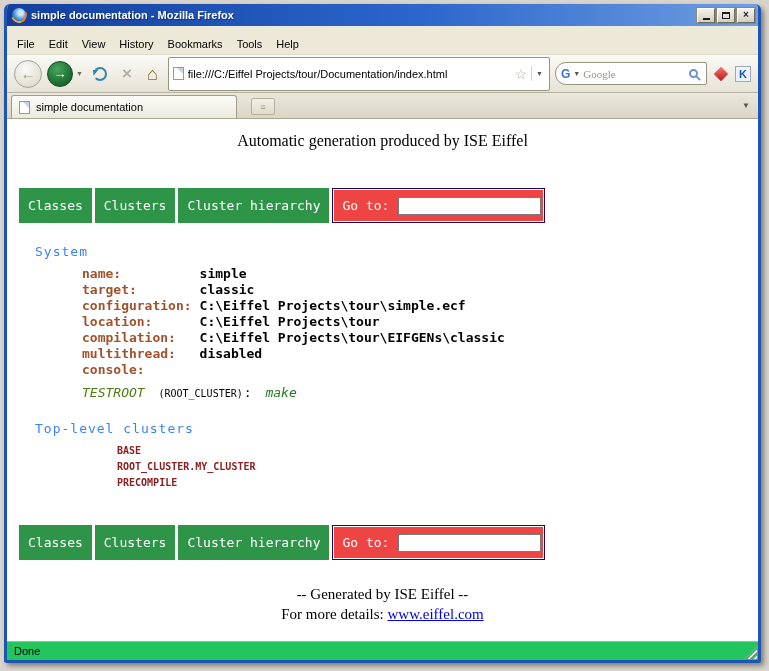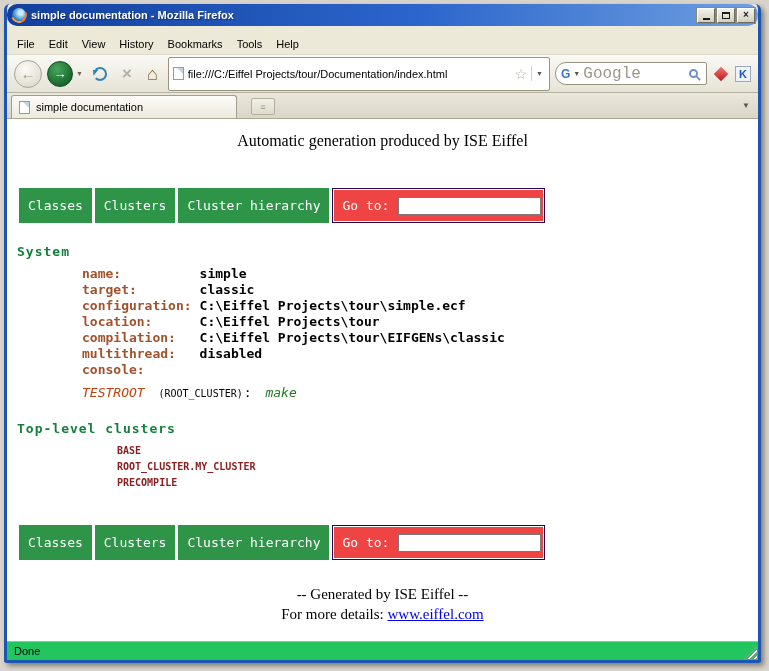--- a/index.html
+++ b/index.html
@@ -10,21 +10,21 @@
     position:absolute; left:4px; top:4px; width:757px; height:659px;
     border:3px solid #1c55b4; border-top:0; border-radius:6px 6px 3px 3px;
     background:#ECE9D8; box-shadow:3px 3px 5px rgba(0,0,0,.4);
     display:flex; flex-direction:column; overflow:hidden;
   }
 
   
   .titlebar{
     height:22px; flex:0 0 22px;
     background:linear-gradient(90deg,#123f9d 0%,#2b66cc 55%,#6f9fe0 100%);
-    display:flex; align-items:center; gap:5px; padding:0 3px 0 5px;border-radius:10px;
+    display:flex; align-items:center; gap:5px; padding:0 3px 0 5px;
   }
   .ff-icon{ width:14px; height:14px; border-radius:50%; position:relative; flex:0 0 14px;
     background:radial-gradient(circle at 62% 35%,#cfe8fb 0 18%,#5fa8e0 45%,#1d5fa8 75%,#0d3d73 100%); }
   .ff-icon::after{ content:""; position:absolute; inset:-1px; border-radius:50%;
     border:2px solid transparent; border-right-color:#f58220; border-bottom-color:#fca23c;
     transform:rotate(25deg); }
   .title-text{ color:#fff; font-size:11px; font-weight:bold; flex:1; white-space:nowrap; overflow:hidden;
     text-shadow:1px 1px 1px rgba(0,0,0,.4); }
   .win-buttons{ display:flex; gap:2px; }
   .winbtn{ width:18px; height:15px; background:linear-gradient(#f4f2ec,#d2cec0);
@@ -65,22 +65,22 @@
     border:3px solid #c8d2e0; border-left-color:#fff; border-bottom-color:#fff; }
   .url-input{ flex:1; border:0; outline:0; background:transparent; font-size:11px;
     font-family:"Liberation Sans",sans-serif; color:#000; }
   .star-icon{ font-size:14px; color:#b0ac9e; line-height:1; }
   .url-drop{ font-size:7px; color:#57554a; border-left:1px solid #d8d4c6; padding:4px 2px 4px 4px; }
 
   .searchbox{ width:152px; height:23px; background:#fff; border:1px solid #97947f; border-radius:11px 2px 2px 11px;
     display:flex; align-items:center; gap:3px; padding:0 5px; flex:0 0 152px; }
   .g-icon{ font-size:12px; font-weight:bold; color:#3b6fd4; line-height:1; }
   .search-drop{ font-size:7px; color:#57554a; }
-  .search-input{ flex:1; width:60px; border:0; outline:0; background:transparent; font-size:16px;
-    font-family:Liberation Mono, monospace; color:#000; }
+  .search-input{ flex:1; width:60px; border:0; outline:0; background:transparent; font-size:11px;
+    font-family:Liberation Serif, serif; color:#000; }
   .search-input::placeholder{ color:#9a978a; }
   .magnifier{ width:9px; height:9px; border:2px solid #6f93c4; border-radius:50%; position:relative; flex:0 0 9px; margin-right:3px;}
   .magnifier::after{ content:""; position:absolute; width:6px; height:2px; background:#6f93c4;
     right:-5px; bottom:-3px; transform:rotate(45deg); }
 
   .addon-red{ width:12px; height:12px; background:linear-gradient(135deg,#f87171,#b91c1c);
     transform:rotate(45deg) scale(.85); flex:0 0 12px; margin:0 3px; }
   .addon-k{ width:16px; height:16px; background:#eef3f9; border:1px solid #9aaabb; color:#1a56b0;
     font-weight:bold; font-size:11px; display:flex; align-items:center; justify-content:center; flex:0 0 16px; }
 
@@ -103,28 +103,28 @@
   .navrow{ display:flex; align-items:stretch; gap:3px; height:35px; margin-left:12px;
     font-size:13px; }
   .navrow.top{ margin-top:38px; }
   .navrow.bottom{ margin-top:34px; }
   .navbtn{ background:#2E9447; color:#fff; display:flex; align-items:center; padding:0 9px; cursor:pointer; white-space:nowrap; }
   .goto{ background:#ef4444; color:#fff; display:flex; align-items:center; gap:9px; padding:0 3px 0 9px;
     border:1px solid #2a0548; box-shadow:inset 0 0 0 1px #fff; }
   .goto-input{ width:143px; height:18px; border:1px solid #7a7a7a; background:#fff;
     font:12px "DejaVu Sans Mono",monospace; padding:0 2px; outline:0; }
 
-  .sec-h{ margin:21px 0 0 10px; font-size:13px; font-weight:bold; color:#15803d; letter-spacing:1px; }
+  .sec-h{ margin:21px 0 0 28px; font-size:13px; font-weight:normal; color:#3b82f6; letter-spacing:1px; }
   .sys-table{ margin:7px 0 0 75px; border-collapse:collapse; font-size:13px; }
   .sys-table td{ padding:0; line-height:16px; vertical-align:top; white-space:pre;font-weight:bold; }
   .sys-table td.lbl{ color:#A0522D; }
   .sys-table td.val{ color:#000; padding-left:8px; }
 
   .root-line{ margin:7px 0 0 75px; font-size:13px; }
-  .class-link{ color:#c2410c; font-style:italic; cursor:pointer; }
+  .class-link{ color:#4d7c0f; font-style:italic; cursor:pointer; }
   .cluster-ref{ font-size:10px; color:#000; margin:0 1px 0 6px; }
   .feature-link{ color:#1E7D1E; font-style:italic; margin-left:6px; cursor:pointer; }
 
   .cluster-list{ margin:7px 0 0 110px; }
   .cluster-item{ font-size:10px; font-weight:bold; color:#8B2020; line-height:16px; cursor:pointer; }
 
   .footer{ margin-top:26px; text-align:center; font-family:"Liberation Serif",serif; font-size:15px; color:#000; }
   .footer-line2{ margin-top:3px; }
   .footer-link{ color:#0000EE; text-decoration:underline; cursor:pointer; }
 

